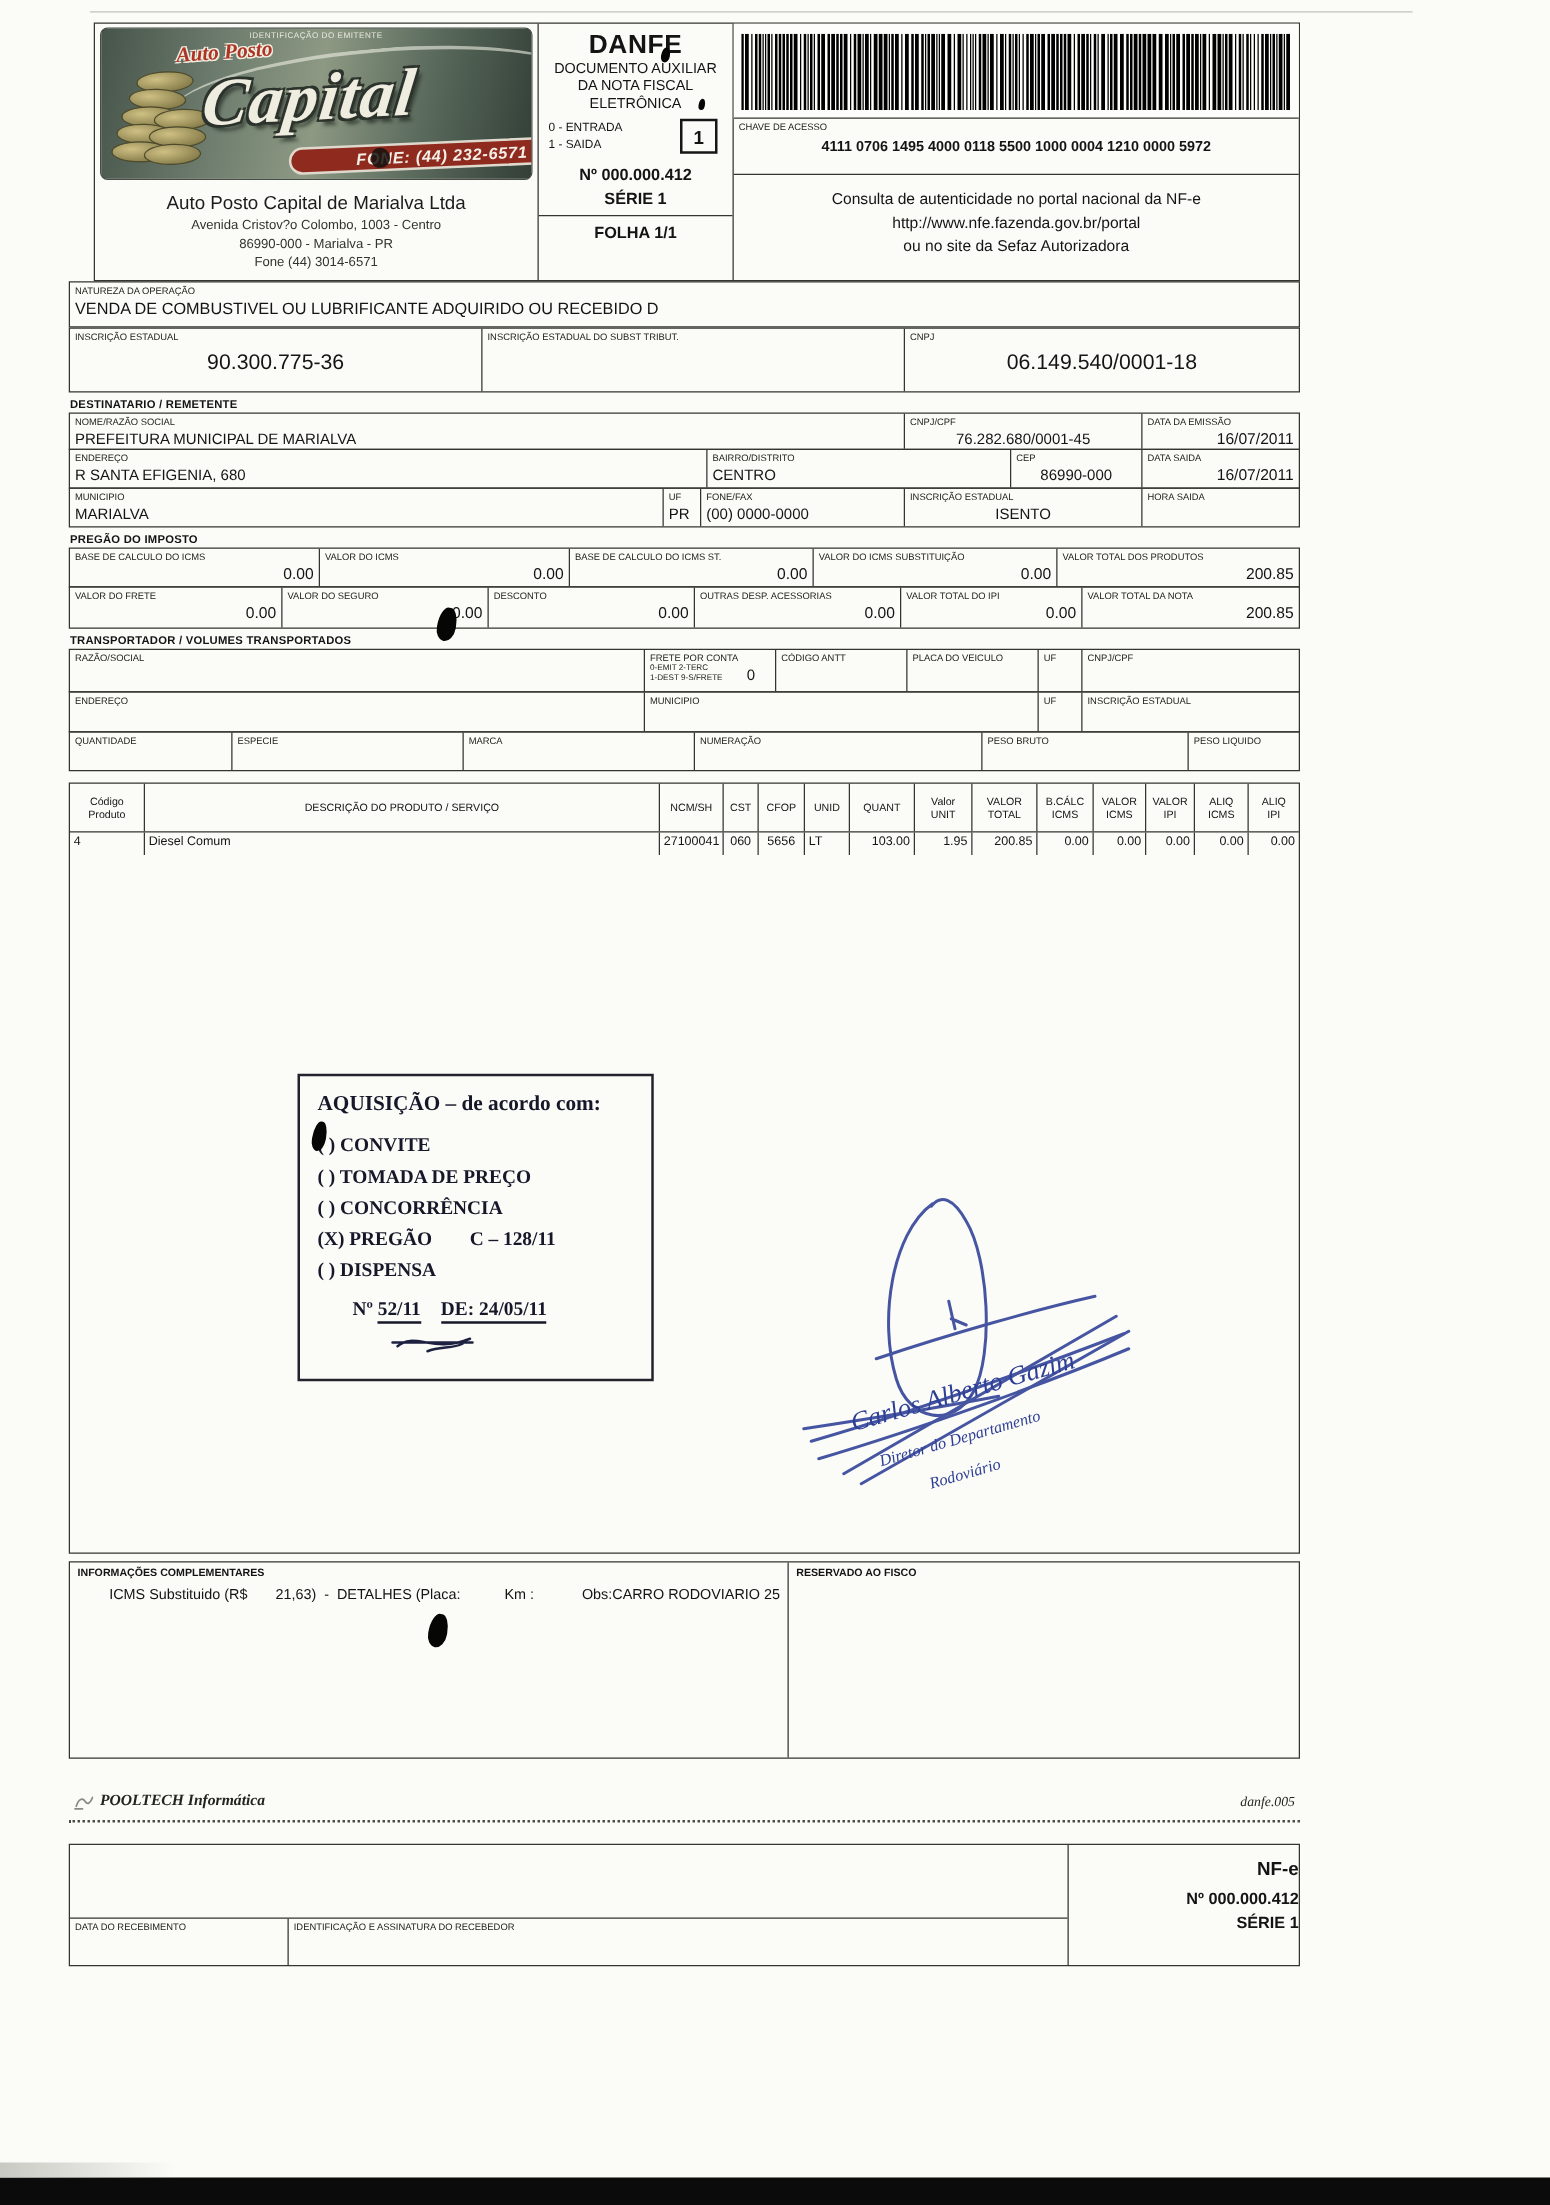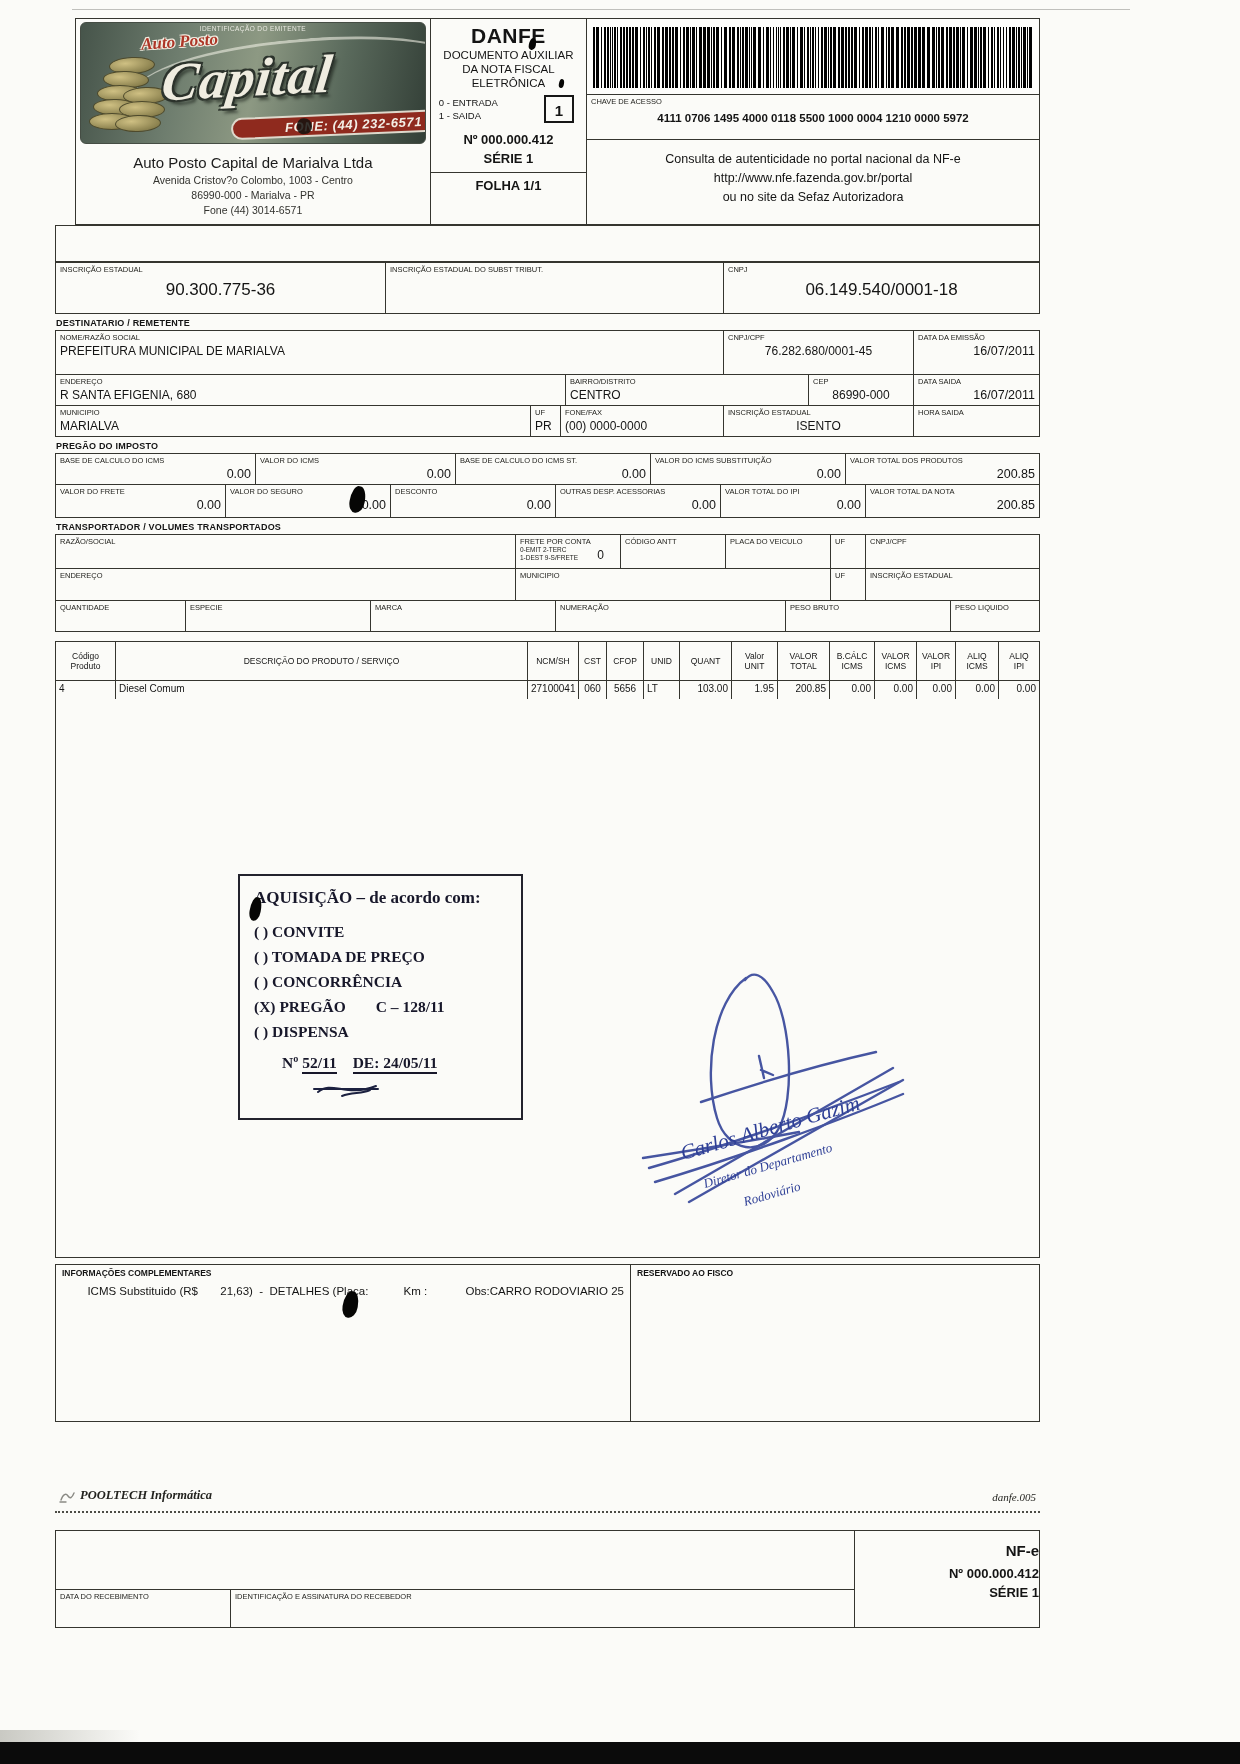--- a/index.html
+++ b/index.html
@@ -101,21 +101,21 @@
 
   
   .infobox{display:flex;border:1px solid #35352f;height:158px;margin-top:6px;box-sizing:border-box;width:985px;}
   .info-left{width:575px;border-right:1px solid #35352f;padding:3px 6px;position:relative;box-sizing:border-box;overflow:hidden;}
   .info-right{flex:1;padding:3px 6px;}
   .sec-inline{font-size:8.5px;font-weight:bold;}
   .info-text{font-size:11.5px;margin-top:7px;white-space:pre;overflow:hidden;text-align:right;}
 
   
   .foot{display:flex;justify-content:space-between;align-items:flex-end;margin-top:26px;padding:0 4px;}
-  .foot-left{display:flex;align-items:flex-end;gap:5px;margin-top:40px;}
+  .foot-left{display:flex;align-items:flex-end;gap:5px;}
   .pool-name{font-family:"Liberation Serif",serif;font-weight:bold;font-style:italic;font-size:12.5px;color:#23231f;}
   .foot-file{font-family:"Liberation Serif",serif;font-style:italic;font-size:11px;color:#23231f;}
   .perf{border-top:2px dotted #4c4c46;margin-top:8px;width:985px;}
   .canhoto{display:flex;border:1px solid #35352f;height:98px;margin-top:17px;box-sizing:border-box;width:985px;}
   .can-left{flex:1;display:flex;flex-direction:column;}
   .can-top{flex:1;border-bottom:1px solid #35352f;}
   .can-bottom{height:37px;display:flex;}
   .can-cell{border-right:1px solid #35352f;padding:2px 4px;box-sizing:border-box;}
   .can-cell:last-child{border-right:none;}
   .can-right{width:185px;border-left:1px solid #35352f;padding-top:11px;text-align:right;box-sizing:border-box;}
@@ -190,40 +190,44 @@
         </div>
         <div class="consulta">
           <div>Consulta de autenticidade no portal nacional da NF-e</div>
           <div>http://www.nfe.fazenda.gov.br/portal</div>
           <div>ou no site da Sefaz Autorizadora</div>
         </div>
       </div>
     </div>
 
     <div class="r" style="height:37px">
+      <div class="c" style="width:617px">
+        <div class="lbl">NATUREZA DA OPERAÇÃO</div>
+        <div class="val" style="font-size:13px">VENDA DE COMBUSTIVEL OU LUBRIFICANTE ADQUIRIDO OU RECEBIDO D</div>
+      </div>
     </div>
 
     <div class="r" style="height:52px">
       <div class="c" style="width:330px">
         <div class="lbl">INSCRIÇÃO ESTADUAL</div>
         <div class="val xl ct">90.300.775-36</div>
       </div>
       <div class="c" style="width:338px">
         <div class="lbl">INSCRIÇÃO ESTADUAL DO SUBST TRIBUT.</div>
         <div class="val"></div>
       </div>
       <div class="c fl">
         <div class="lbl">CNPJ</div>
         <div class="val xl ct">06.149.540/0001-18</div>
       </div>
     </div>
 
     <div class="grp">
       <div class="sec-title">DESTINATARIO / REMETENTE</div>
-      <div class="r" style="height:45px">
+      <div class="r" style="height:30px">
         <div class="c" style="width:668px">
           <div class="lbl">NOME/RAZÃO SOCIAL</div>
           <div class="val">PREFEITURA MUNICIPAL DE MARIALVA</div>
         </div>
         <div class="c" style="width:190px">
           <div class="lbl">CNPJ/CPF</div>
           <div class="val ct">76.282.680/0001-45</div>
         </div>
         <div class="c fl">
           <div class="lbl">DATA DA EMISSÃO</div>

